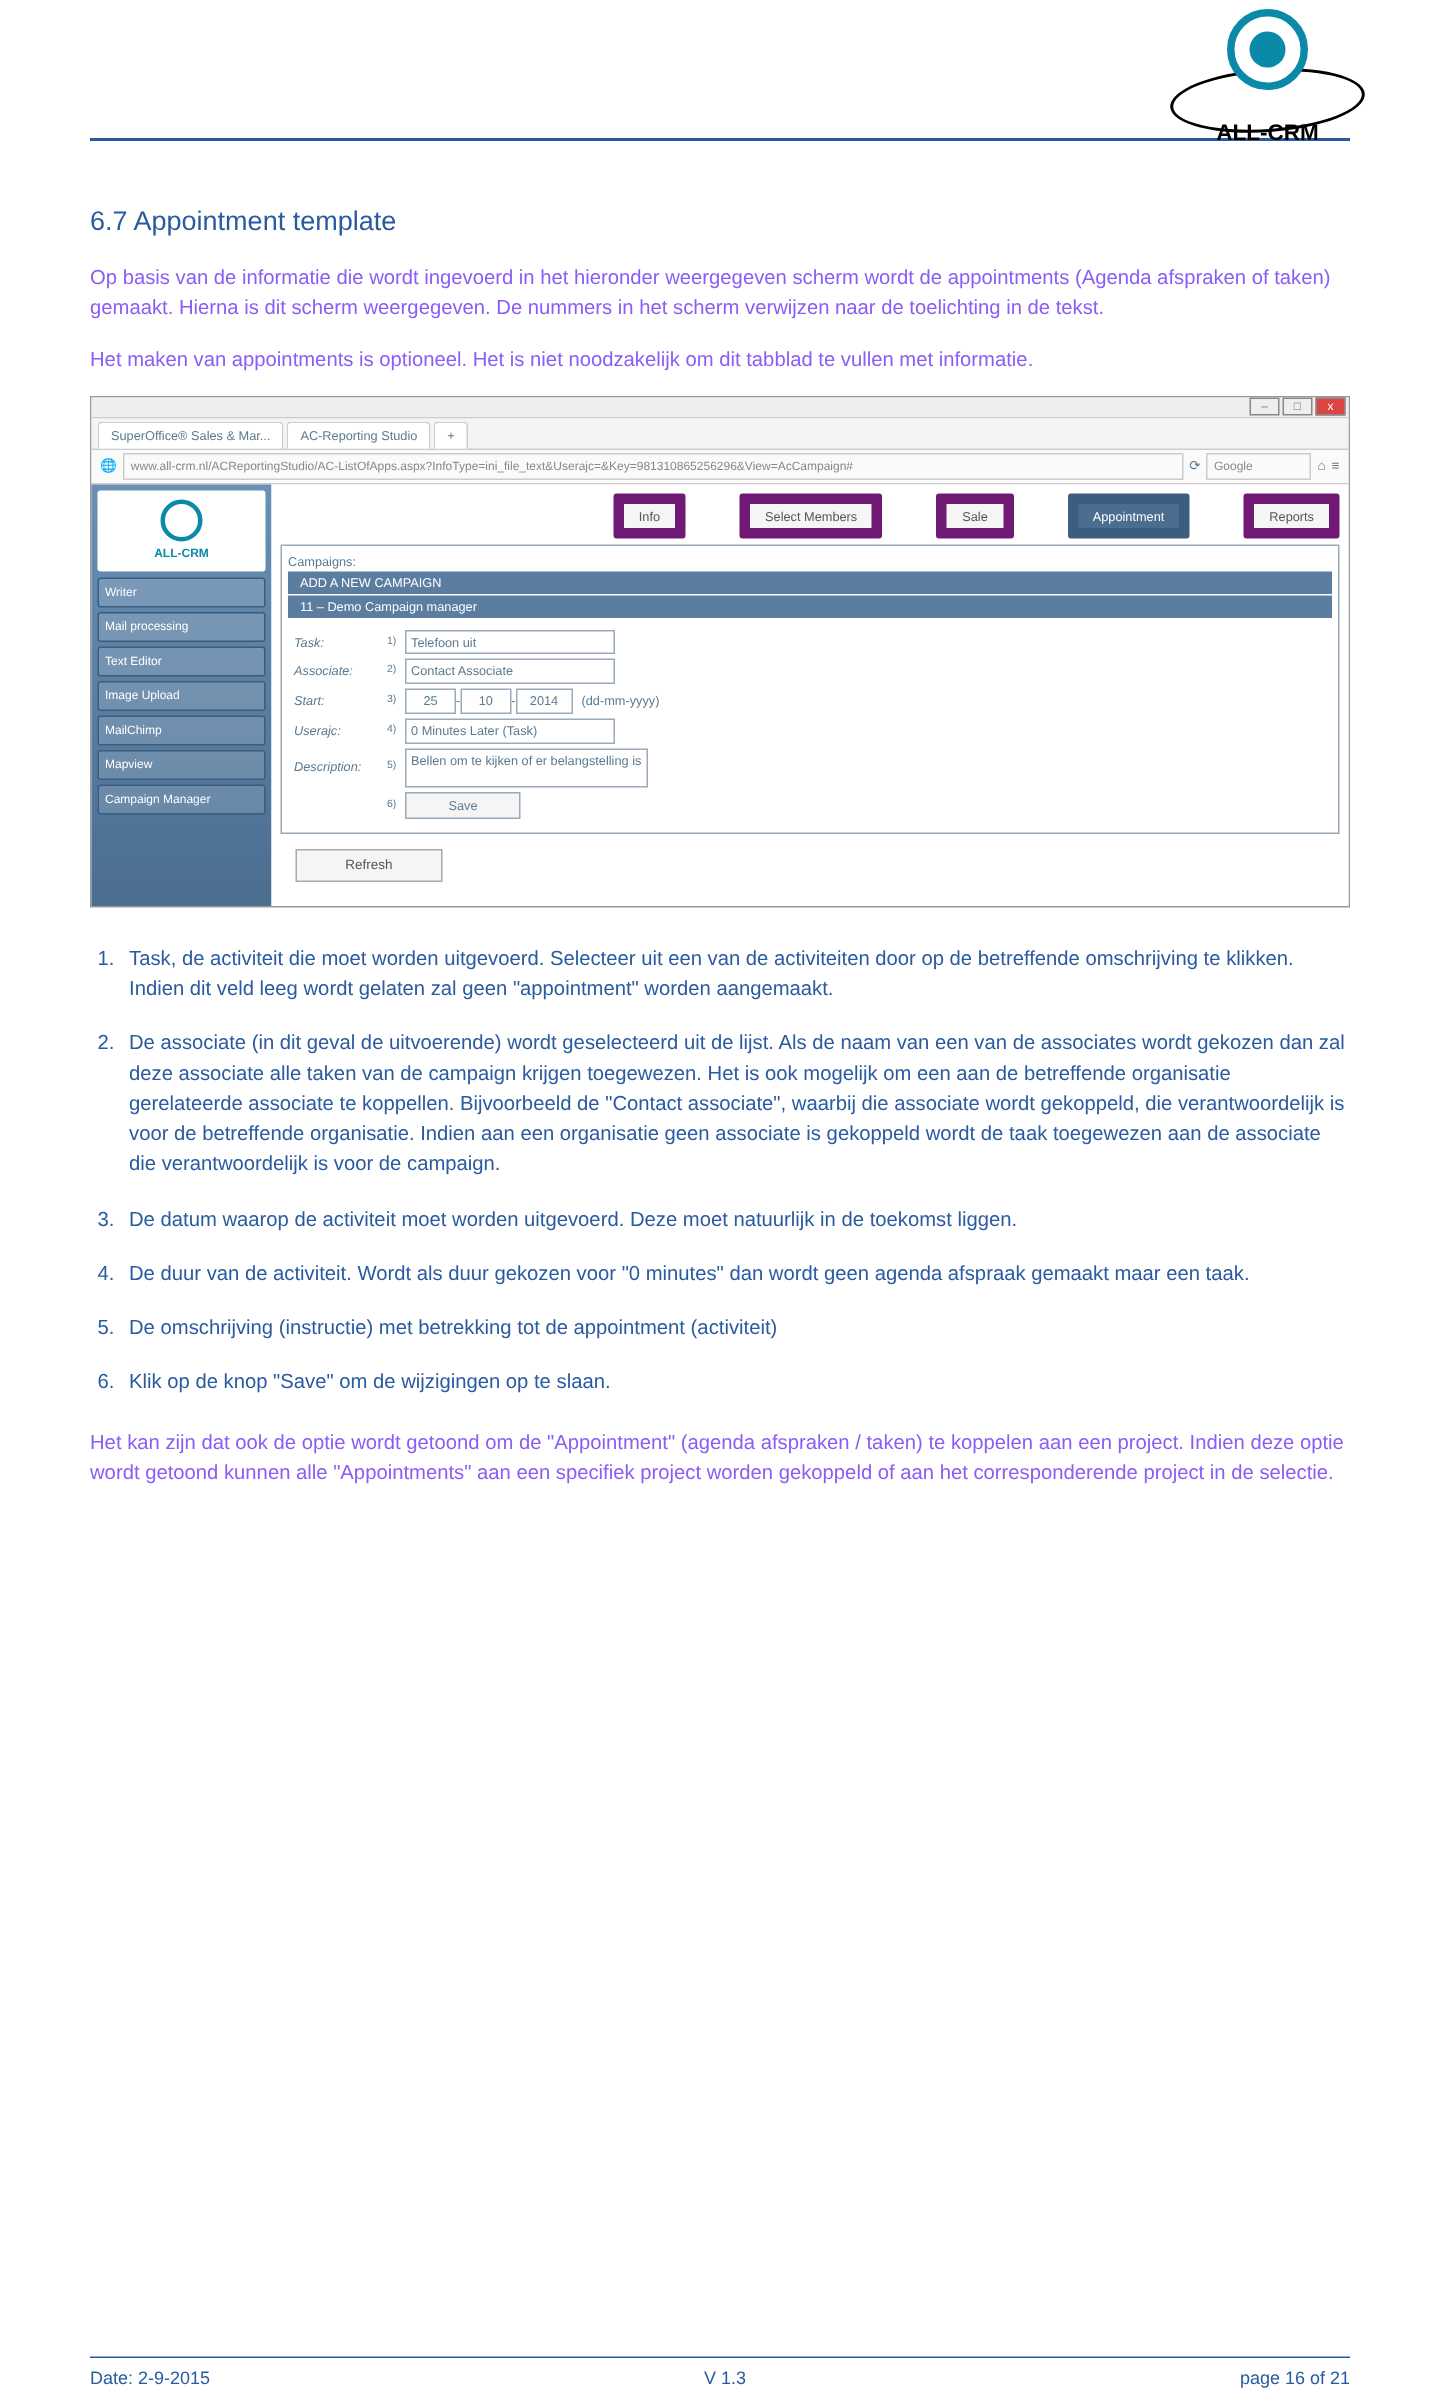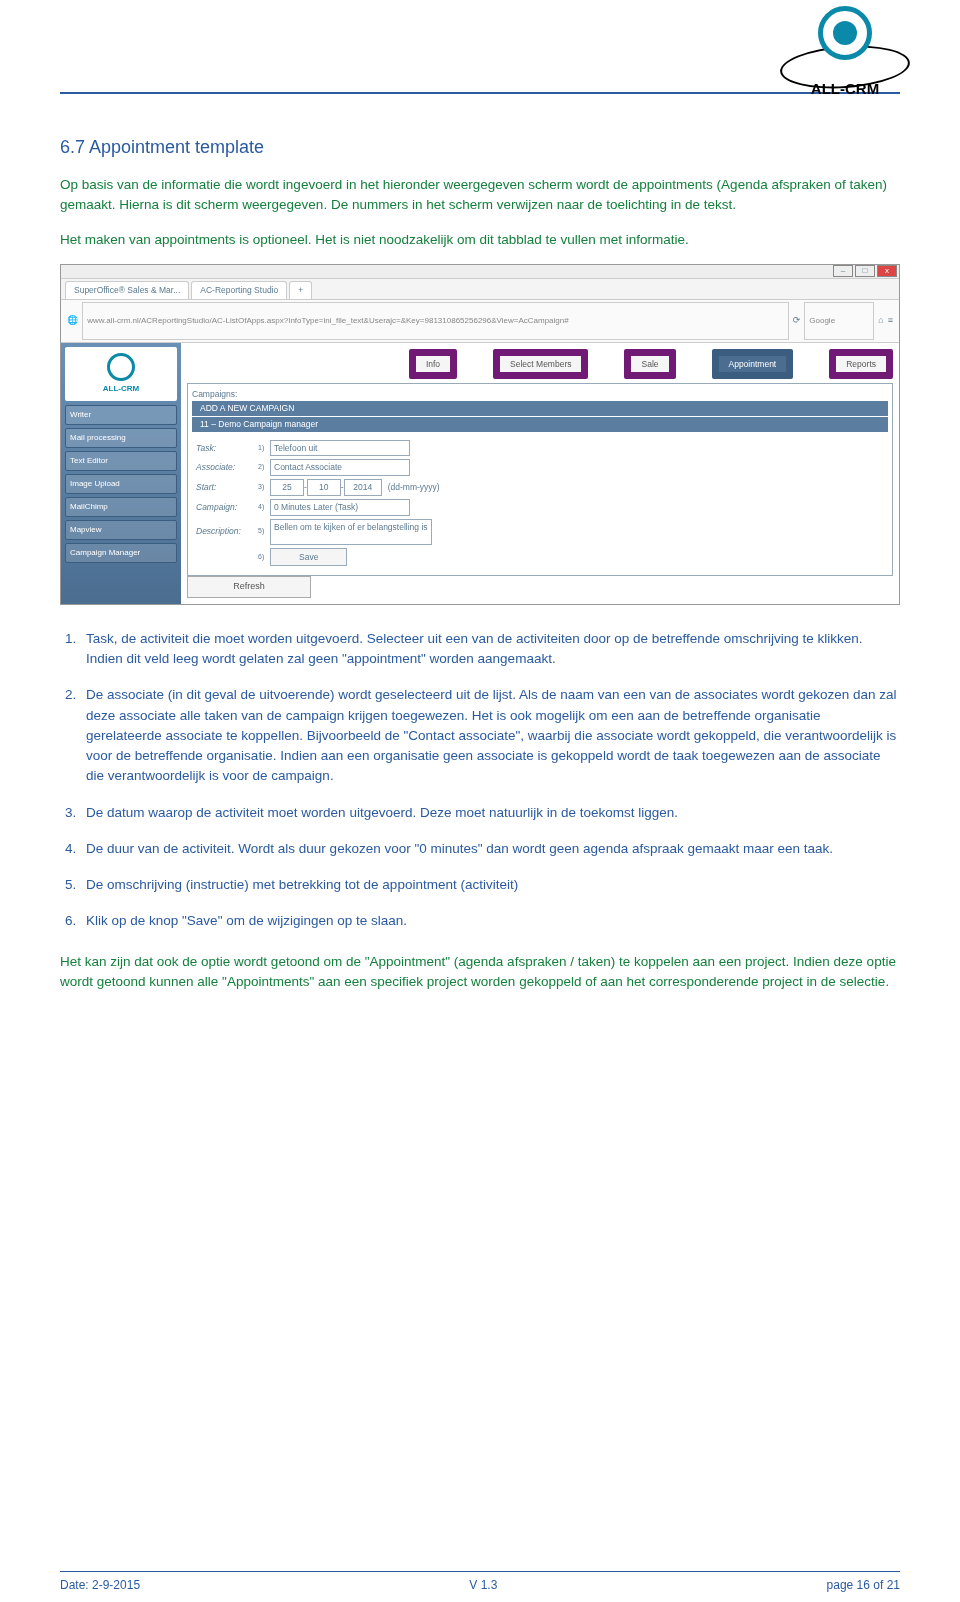--- a/index.html
+++ b/index.html
@@ -62,21 +62,21 @@
     margin-top: 72px;
     margin-bottom: 40px;
   }
   h1 {
     color: #2a5aa0;
     font-size: 18px;
     font-weight: normal;
     margin-bottom: 14px;
   }
   .body-text {
-    color: #15803d;
+    color: #8b5cf6;
     font-size: 13.5px;
     margin-bottom: 14px;
   }
   
   .screenshot {
     border: 1px solid #999;
     margin: 12px 0 24px 0;
     background: #fff;
     font-size: 9px;
     color: #5a7a90;
@@ -117,21 +117,21 @@
     display: flex;
     align-items: center;
     padding: 2px 6px;
     border-bottom: 1px solid #ccc;
     background: #fafafa;
     gap: 4px;
   }
   .ss-urlbox {
     flex: 1;
     border: 1px solid #ccc;
-    padding: 12px 4px;
+    padding: 2px 4px;
     font-size: 8px;
     color: #888;
   }
   .ss-body {
     display: flex;
     min-height: 260px;
   }
   .ss-sidebar {
     width: 120px;
     background: linear-gradient(#6a90b5,#4a6d90);
@@ -227,22 +227,23 @@
   .ss-input.sm { min-width: 24px; width: 34px; text-align:center; }
   .ss-input.md { min-width: 38px; width: 38px; text-align:center; }
   .ss-savebtn {
     border: 1px solid #9ab;
     padding: 2px 28px;
     margin-left: 74px;
     background: #f5f5f5;
     color: #5a7a90;
   }
   .ss-refresh {
+    margin: 10px;
     border: 1px solid #aaa;
-    width: 124px;
+    width: 98px;
     text-align: center;
     padding: 3px 0;
     background: #f5f5f5;
     color: #555;
   }
   
   .numlist {
     color: #2a5aa0;
     font-size: 13.5px;
     margin: 0 0 20px 20px;
@@ -348,21 +349,21 @@
               <span class="ss-label">Start:</span>
               <span class="ss-sup">3)</span>
               <span class="ss-input sm">25</span>
               <span>-</span>
               <span class="ss-input sm">10</span>
               <span>-</span>
               <span class="ss-input md">2014</span>
               <span style="margin-left:6px">(dd-mm-yyyy)</span>
             </div>
             <div class="ss-row">
-              <span class="ss-label">Campaign:</span>
+              <span class="ss-label">Userajc:</span>
               <span class="ss-sup">4)</span>
               <span class="ss-input">0 Minutes Later (Task)</span>
             </div>
             <div class="ss-row">
               <span class="ss-label">Description:</span>
               <span class="ss-sup">5)</span>
               <span class="ss-input" style="min-width:160px;height:26px">Bellen om te kijken of er belangstelling is</span>
             </div>
             <div class="ss-row">
               <span class="ss-label"></span>

